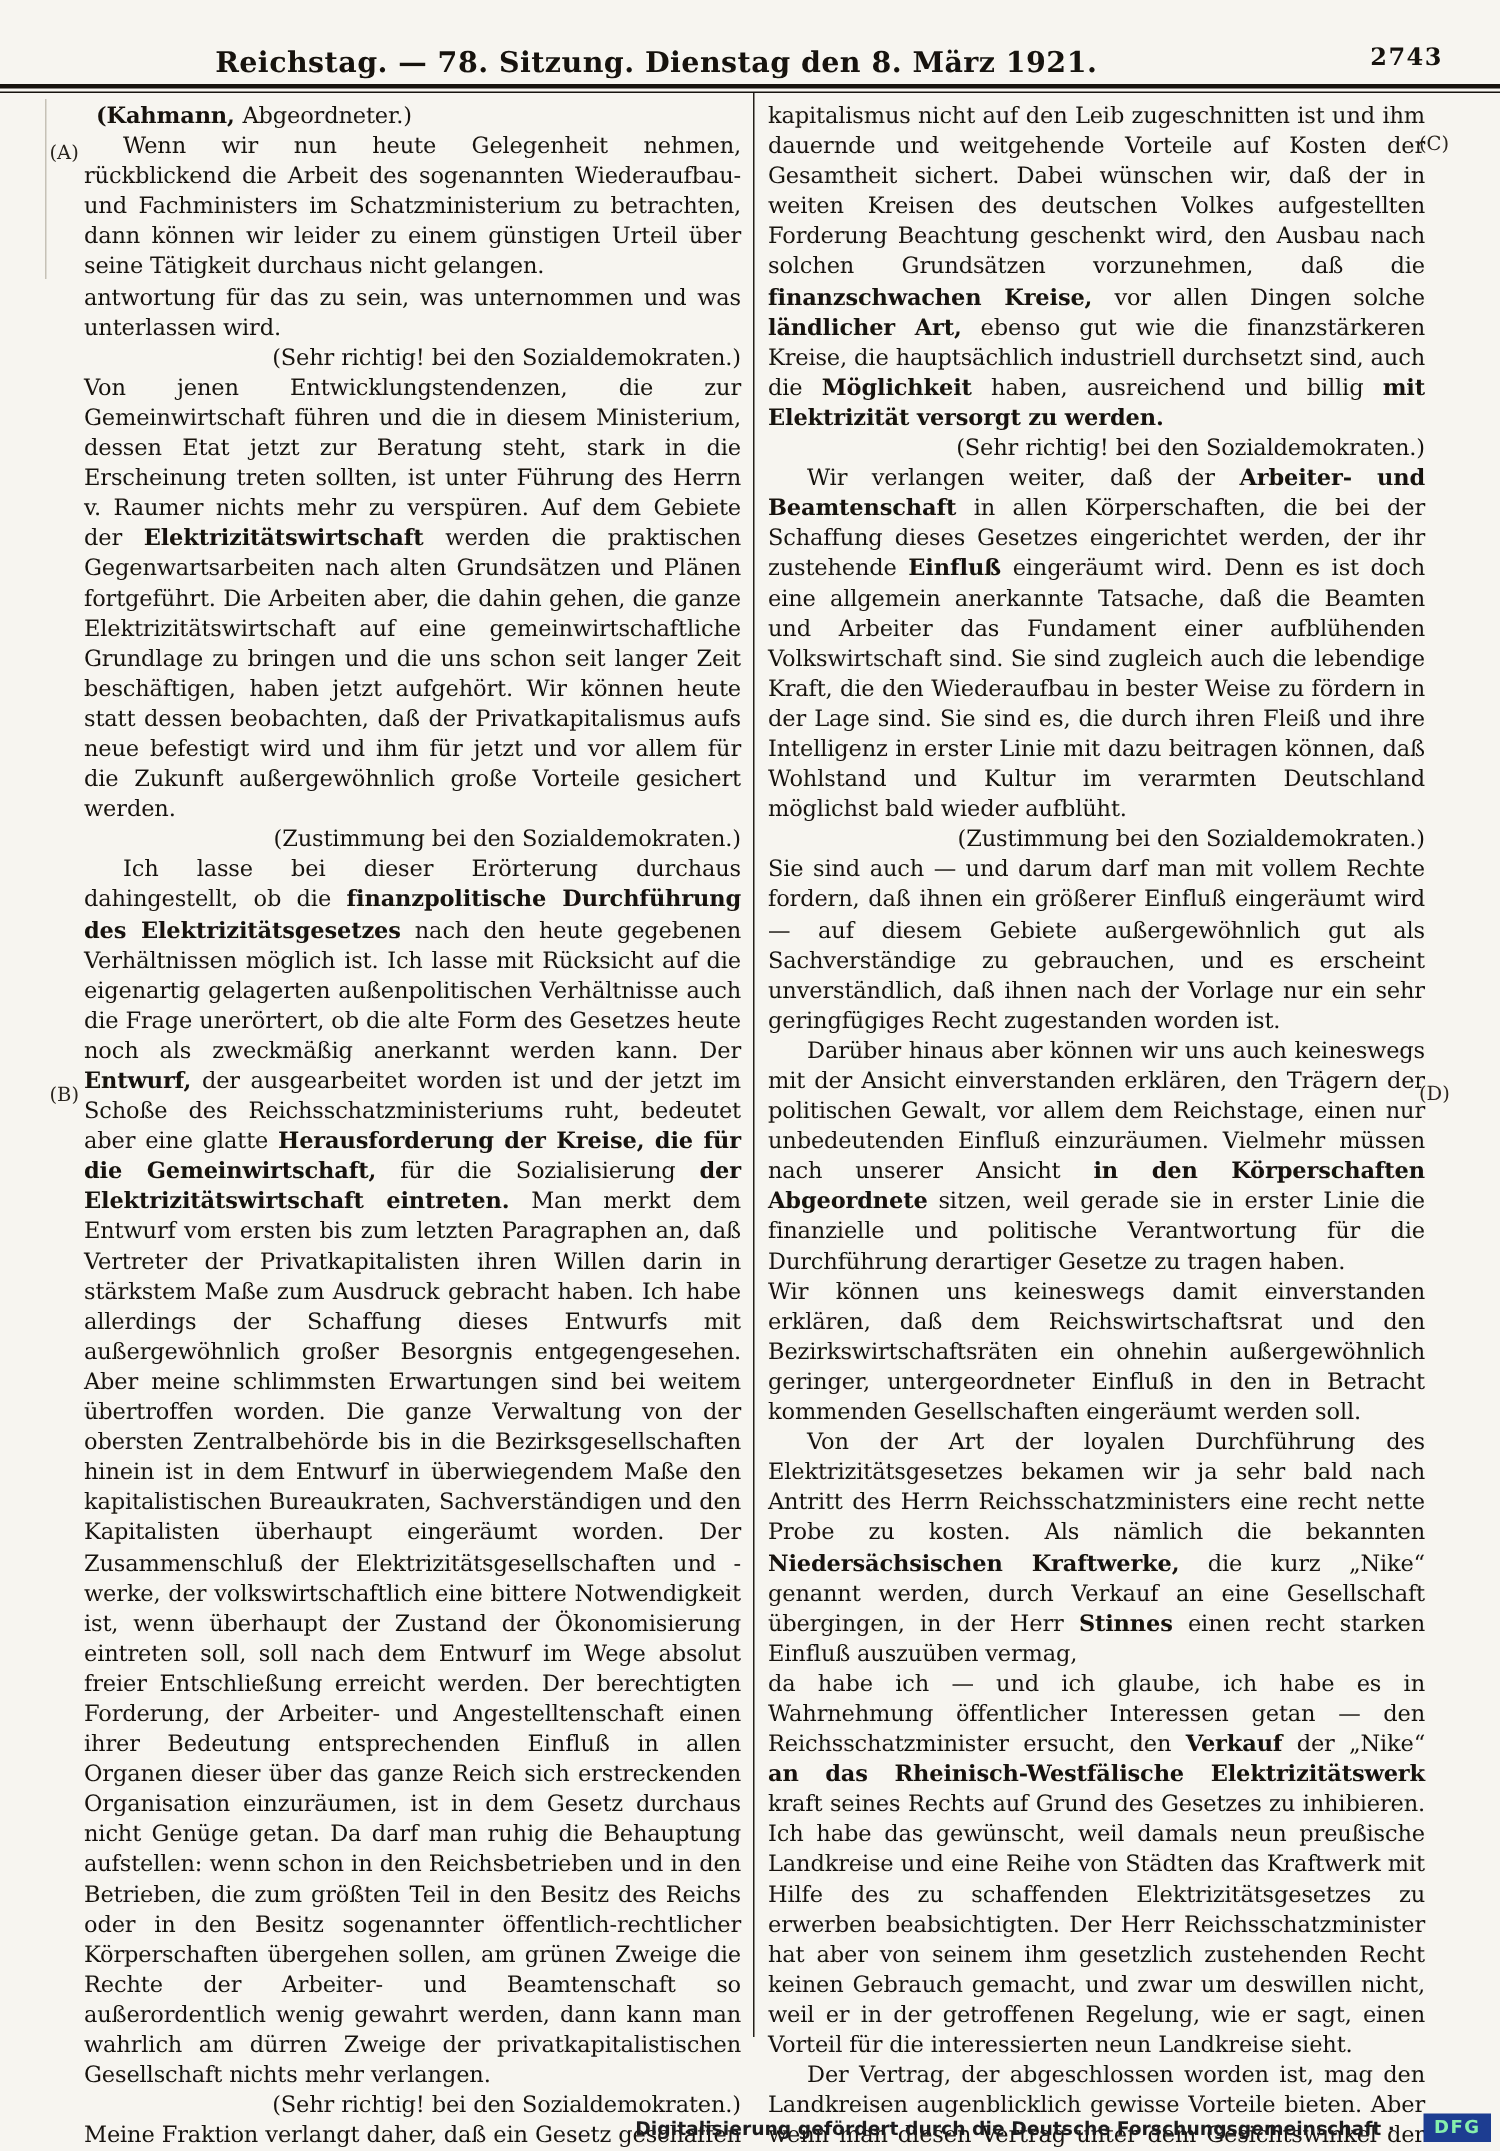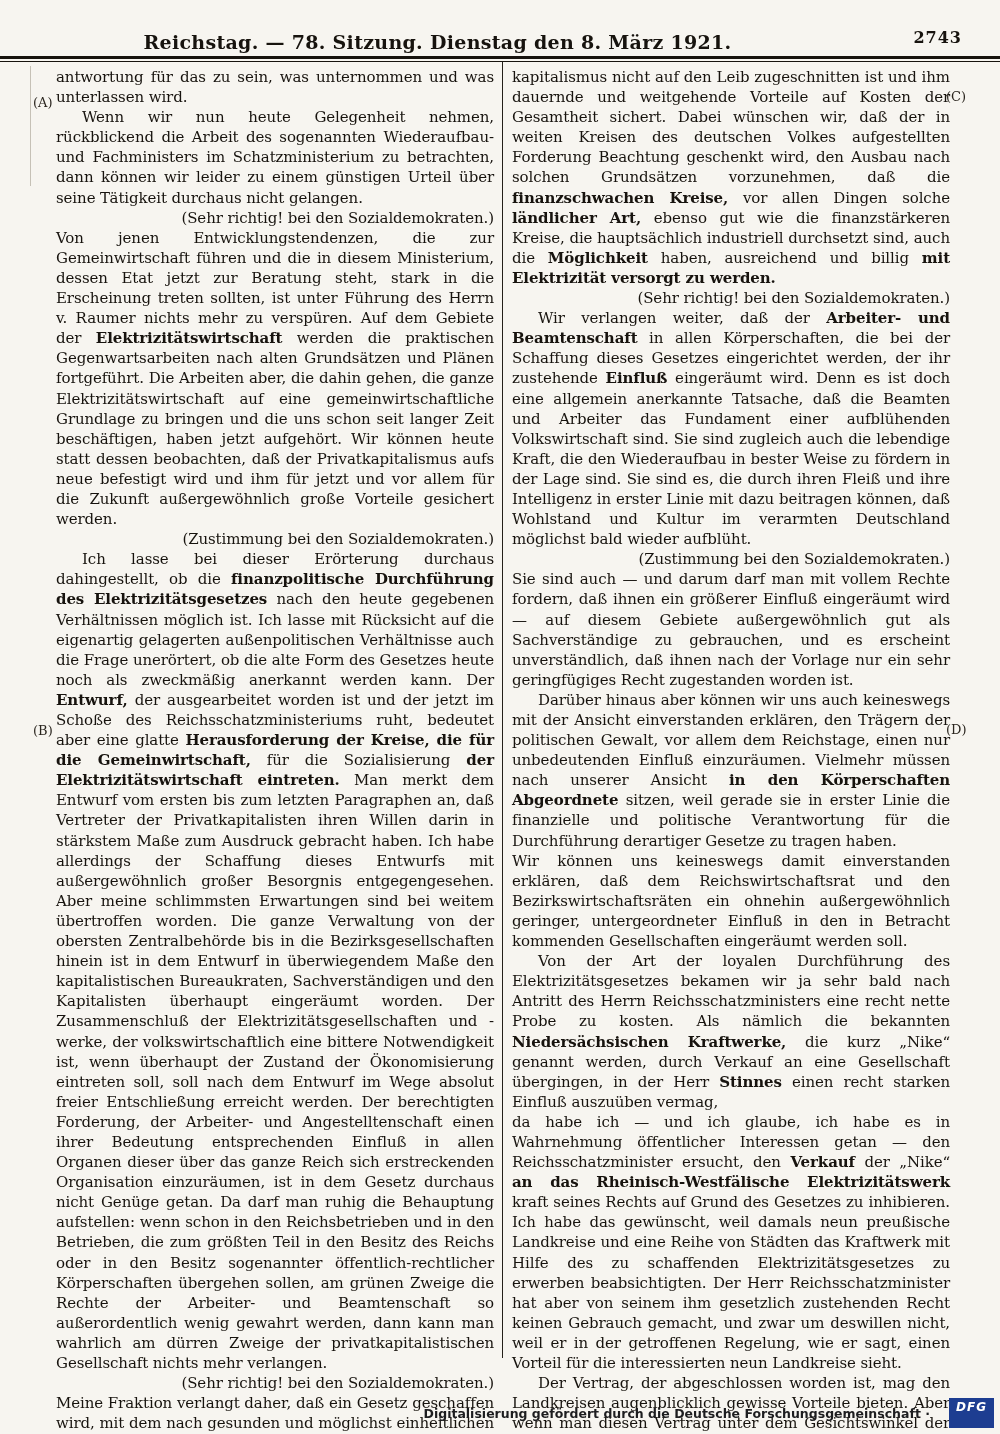--- a/index.html
+++ b/index.html
@@ -28,39 +28,40 @@
   .b { font-weight:bold; }
 
   .margin-marker { position:absolute; font-size:13px; color:#2a251e; font-family:"DejaVu Serif", serif; }
   #marker-a { left:33px;  top:95px;  }
   #marker-b { left:33px;  top:723px; }
   #marker-c { left:946px; top:89px;  }
   #marker-d { left:946px; top:722px; }
 
   .footer { position:absolute; right:6px; bottom:6px; display:flex; align-items:center; gap:19px; font-family:"DejaVu Sans", sans-serif; }
   .footer-text { font-size:12.5px; color:#1d1d1f; font-weight:bold; }
-  .dfg-badge { background:#1d3d91; color:#ffffff; font-size:12px; font-weight:bold; font-style:italic; padding:2px 7px 14px 7px; letter-spacing:1px; }
+  .dfg-badge { background:#1d3d91; color:#86efac; font-size:12px; font-weight:bold; padding:2px 7px 3px 7px; letter-spacing:1px; }
 </style>
 </head>
 <body>
 
 <div class="header-title">Reichstag. — 78. Sitzung.  Dienstag den 8. März 1921.</div>
 <div class="page-number">2743</div>
 <div class="header-rule"></div>
 <div class="col-divider"></div>
 <div class="scan-edge"></div>
 
 <div class="margin-marker" id="marker-a">(A)</div>
 <div class="margin-marker" id="marker-b">(B)</div>
 <div class="margin-marker" id="marker-c">(C)</div>
 <div class="margin-marker" id="marker-d">(D)</div>
 
 <div class="col" id="col-left">
+    <div class="speaker"><span class="b">(Kahmann, </span><span>Abgeordneter.)</span></div>
+    <div class="para indent"><span>Wenn wir nun heute Gelegenheit nehmen, rückblickend die Arbeit des sogenannten Wiederaufbau- und Fachministers im Schatzministerium zu betrachten, dann können wir leider zu einem günstigen Urteil über seine Tätigkeit durchaus nicht gelangen.</span></div>
     <div class="para"><span>antwortung für das zu sein, was unternommen und was unterlassen wird.</span></div>
-    <div class="para indent"><span>Wenn wir nun heute Gelegenheit nehmen, rückblickend die Arbeit des sogenannten Wiederaufbau- und Fachministers im Schatzministerium zu betrachten, dann können wir leider zu einem günstigen Urteil über seine Tätigkeit durchaus nicht gelangen.</span></div>
     <div class="interjection"><span>(Sehr richtig! bei den Sozialdemokraten.)</span></div>
     <div class="para"><span>Von jenen Entwicklungstendenzen, die zur Gemeinwirtschaft führen und die in diesem Ministerium, dessen Etat jetzt zur Beratung steht, stark in die Erscheinung treten sollten, ist unter Führung des Herrn v. Raumer nichts mehr zu verspüren. Auf dem Gebiete der </span><span class="b">Elektrizitätswirtschaft</span><span> werden die praktischen Gegenwartsarbeiten nach alten Grundsätzen und Plänen fortgeführt. Die Arbeiten aber, die dahin gehen, die ganze Elektrizitätswirtschaft auf eine gemeinwirtschaftliche Grundlage zu bringen und die uns schon seit langer Zeit beschäftigen, haben jetzt aufgehört. Wir können heute statt dessen beobachten, daß der Privatkapitalismus aufs neue befestigt wird und ihm für jetzt und vor allem für die Zukunft außergewöhnlich große Vorteile gesichert werden.</span></div>
     <div class="interjection"><span>(Zustimmung bei den Sozialdemokraten.)</span></div>
     <div class="para indent"><span>Ich lasse bei dieser Erörterung durchaus dahingestellt, ob die </span><span class="b">finanzpolitische Durchführung des Elektrizitätsgesetzes</span><span> nach den heute gegebenen Verhältnissen möglich ist. Ich lasse mit Rücksicht auf die eigenartig gelagerten außenpolitischen Verhältnisse auch die Frage unerörtert, ob die alte Form des Gesetzes heute noch als zweckmäßig anerkannt werden kann. Der </span><span class="b">Entwurf,</span><span> der ausgearbeitet worden ist und der jetzt im Schoße des Reichsschatzministeriums ruht, bedeutet aber eine glatte </span><span class="b">Herausforderung der Kreise, die für die Gemeinwirtschaft,</span><span> für die Sozialisierung </span><span class="b">der Elektrizitätswirtschaft eintreten.</span><span> Man merkt dem Entwurf vom ersten bis zum letzten Paragraphen an, daß Vertreter der Privatkapitalisten ihren Willen darin in stärkstem Maße zum Ausdruck gebracht haben. Ich habe allerdings der Schaffung dieses Entwurfs mit außergewöhnlich großer Besorgnis entgegengesehen. Aber meine schlimmsten Erwartungen sind bei weitem übertroffen worden. Die ganze Verwaltung von der obersten Zentralbehörde bis in die Bezirksgesellschaften hinein ist in dem Entwurf in überwiegendem Maße den kapitalistischen Bureaukraten, Sachverständigen und den Kapitalisten überhaupt eingeräumt worden. Der Zusammenschluß der Elektrizitätsgesellschaften und -werke, der volkswirtschaftlich eine bittere Notwendigkeit ist, wenn überhaupt der Zustand der Ökonomisierung eintreten soll, soll nach dem Entwurf im Wege absolut freier Entschließung erreicht werden. Der berechtigten Forderung, der Arbeiter- und Angestelltenschaft einen ihrer Bedeutung entsprechenden Einfluß in allen Organen dieser über das ganze Reich sich erstreckenden Organisation einzuräumen, ist in dem Gesetz durchaus nicht Genüge getan. Da darf man ruhig die Behauptung aufstellen: wenn schon in den Reichsbetrieben und in den Betrieben, die zum größten Teil in den Besitz des Reichs oder in den Besitz sogenannter öffentlich-rechtlicher Körperschaften übergehen sollen, am grünen Zweige die Rechte der Arbeiter- und Beamtenschaft so außerordentlich wenig gewahrt werden, dann kann man wahrlich am dürren Zweige der privatkapitalistischen Gesellschaft nichts mehr verlangen.</span></div>
     <div class="interjection"><span>(Sehr richtig! bei den Sozialdemokraten.)</span></div>
     <div class="para"><span>Meine Fraktion verlangt daher, daß ein Gesetz geschaffen wird, mit dem nach gesunden und möglichst einheitlichen Grundzügen der Wiederaufbau der Volkswirtschaft möglichst schnell und gründlich durchgeführt werden kann. Wir verlangen ferner, daß der Zusammenschluß und die Stromabgabe wie auch der Ausbau der Elektrizitätswirtschaft in einer Weise erfolgt, die dem Privat-</span></div>
   </div>
 <div class="col" id="col-right">
     <div class="para"><span>kapitalismus nicht auf den Leib zugeschnitten ist und ihm dauernde und weitgehende Vorteile auf Kosten der Gesamtheit sichert. Dabei wünschen wir, daß der in weiten Kreisen des deutschen Volkes aufgestellten Forderung Beachtung geschenkt wird, den Ausbau nach solchen Grundsätzen vorzunehmen, daß die </span><span class="b">finanzschwachen Kreise,</span><span> vor allen Dingen solche </span><span class="b">ländlicher Art,</span><span> ebenso gut wie die finanzstärkeren Kreise, die hauptsächlich industriell durchsetzt sind, auch die </span><span class="b">Möglichkeit</span><span> haben, ausreichend und billig </span><span class="b">mit Elektrizität versorgt zu werden.</span></div>
     <div class="interjection"><span>(Sehr richtig! bei den Sozialdemokraten.)</span></div>

